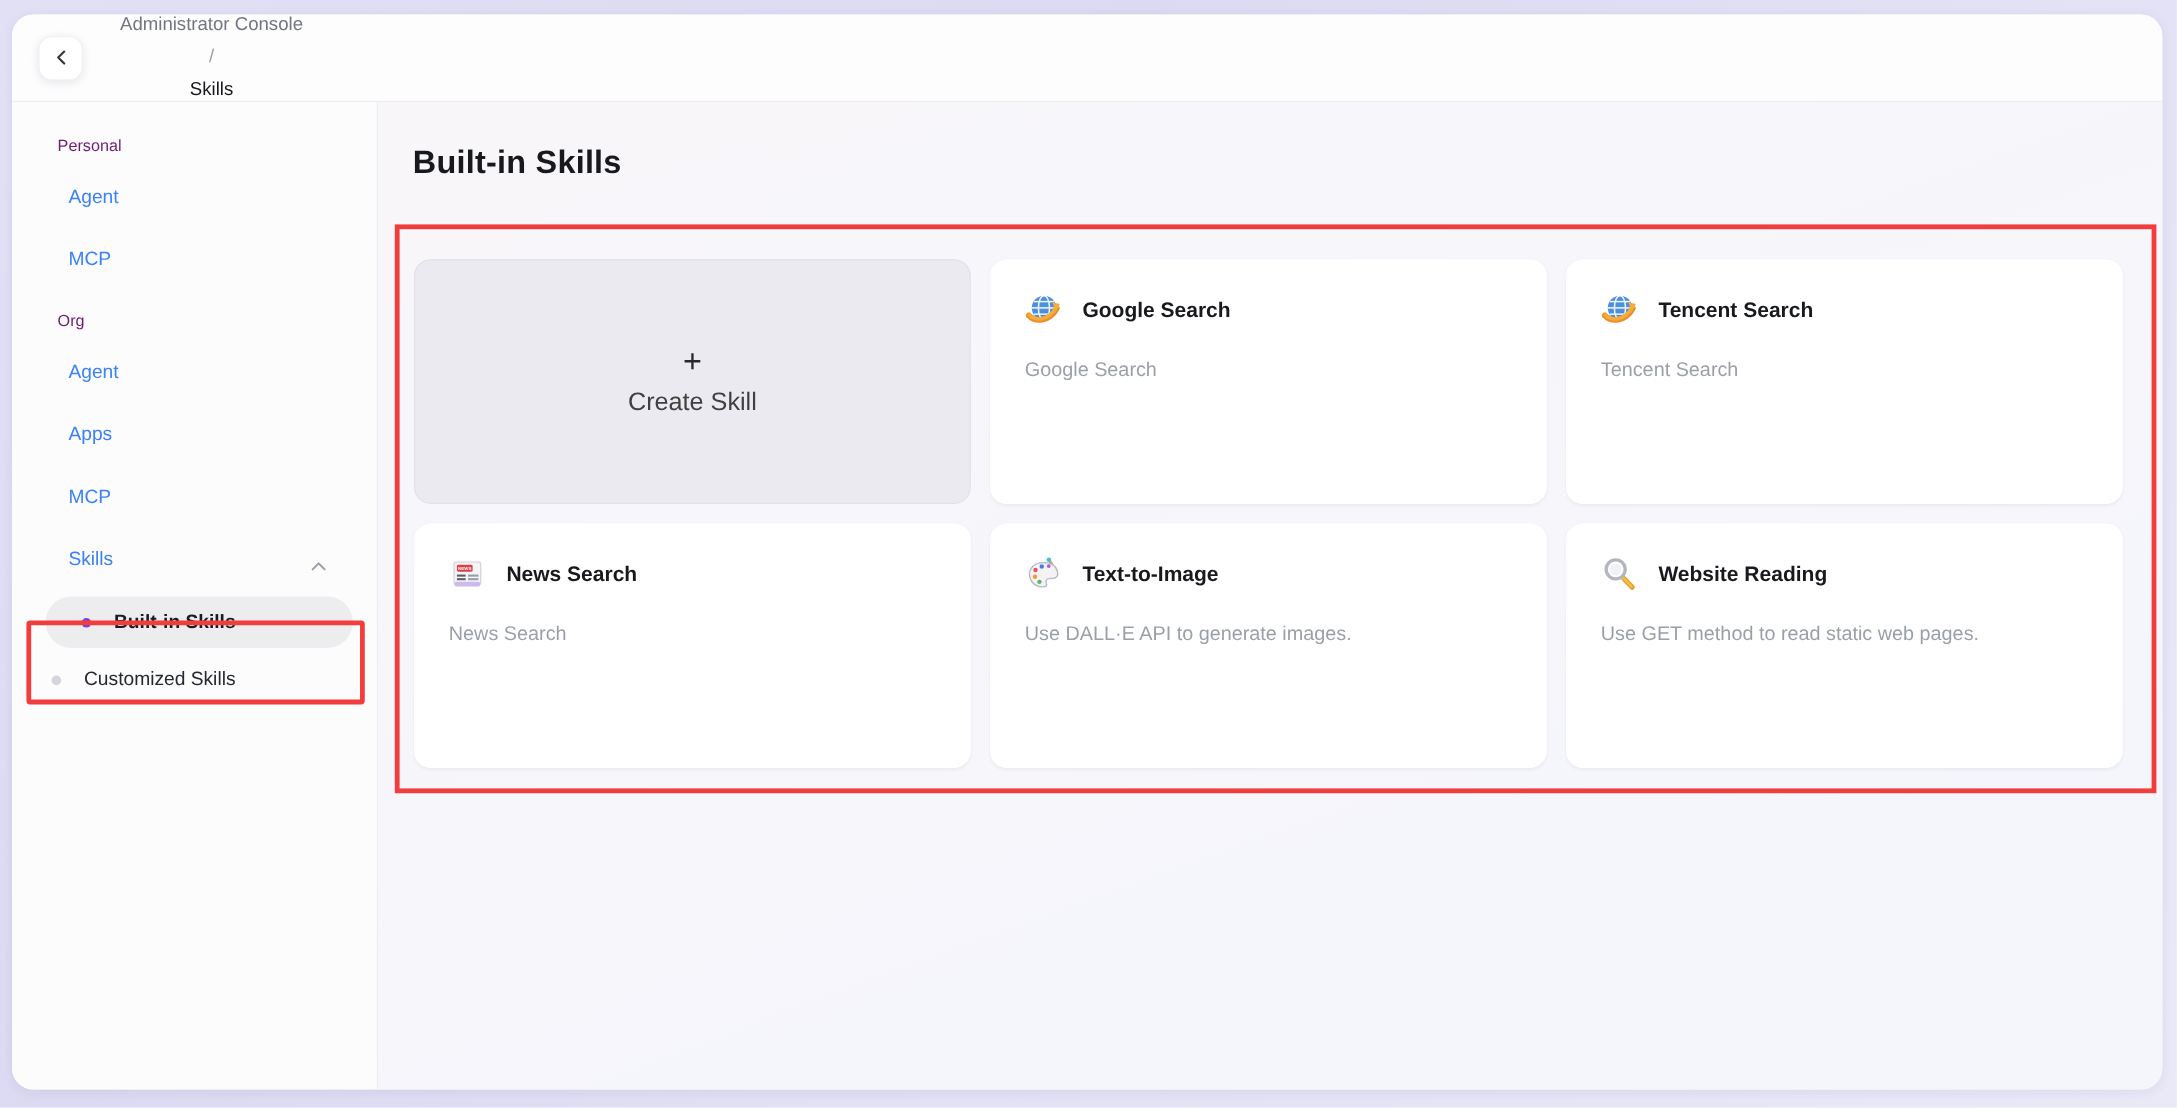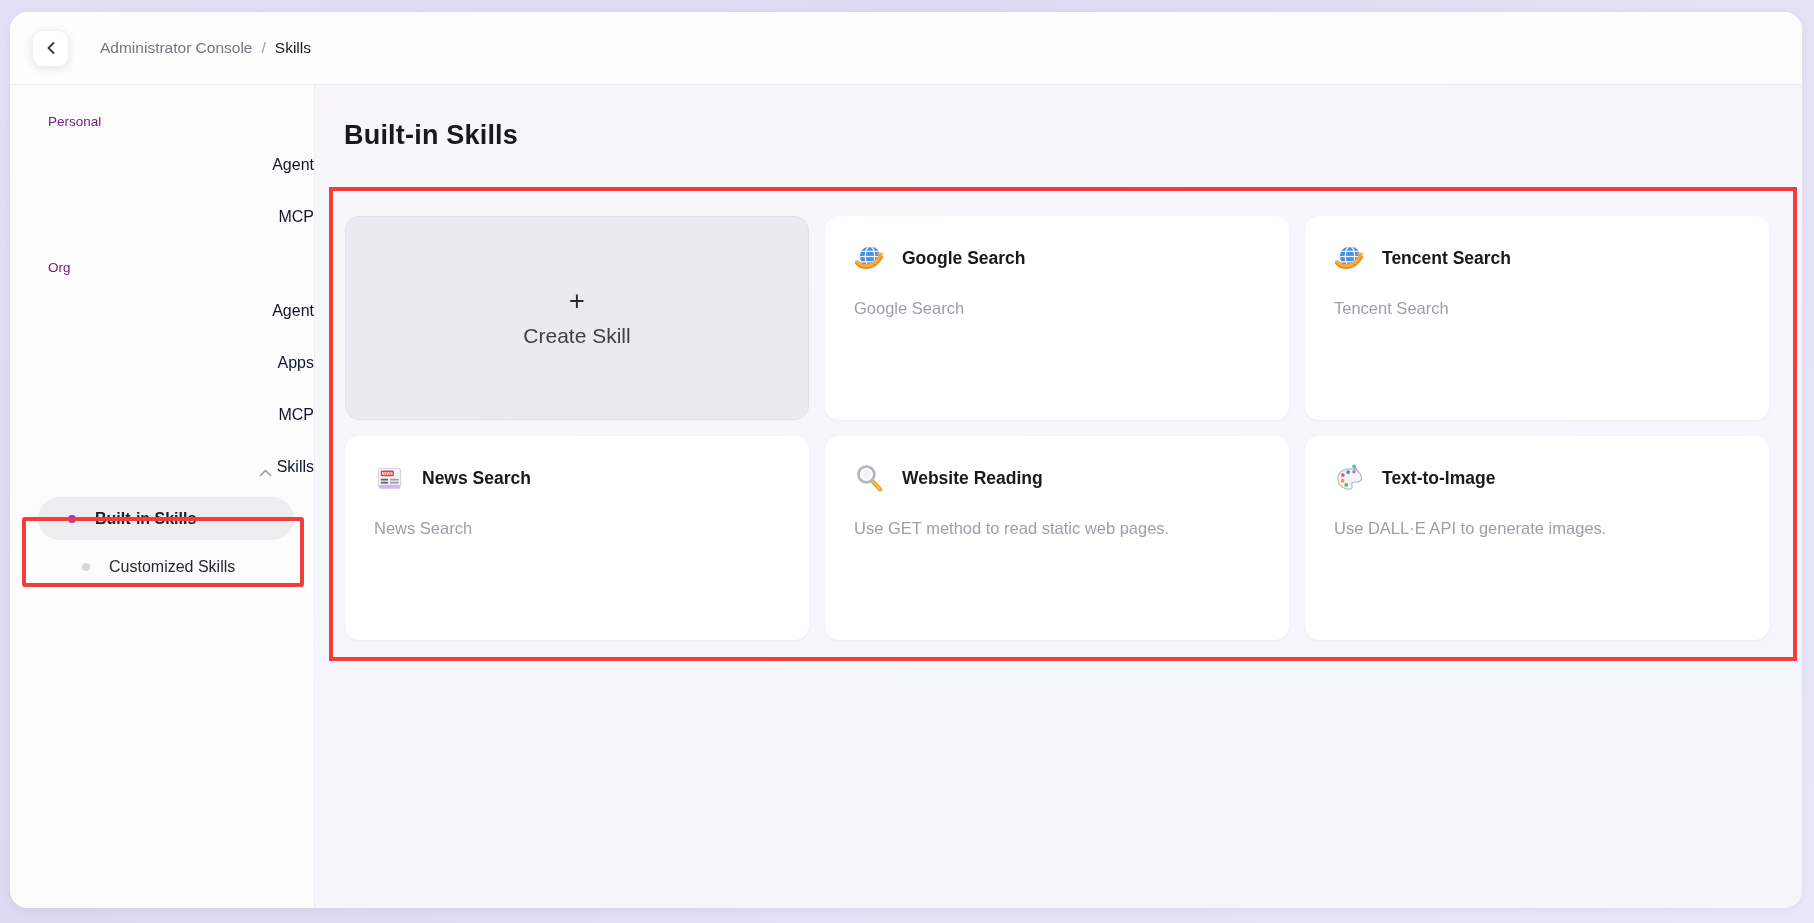--- a/index.html
+++ b/index.html
@@ -19,45 +19,45 @@
   .topbar {
     height:73px; flex:0 0 73px; background:#fdfdfe;
     border-bottom:1px solid #ededf2;
     display:flex; align-items:center; padding-left:22px;
   }
   .back-btn {
     width:37px; height:37px; border-radius:11px; background:#ffffff;
     border:1px solid #f1f1f5; box-shadow:0 2px 8px rgba(25,28,56,.10);
     display:flex; align-items:center; justify-content:center; cursor:pointer;
   }
-  .breadcrumb { margin-left:31px; font-size:15.5px; display:flex; gap:9px; align-items:center; }
+  .breadcrumb { margin-left:31px; font-size:15.5px; display:flex; gap:9px; align-items:center;flex-direction:column; }
   .bc-parent { color:#73767f; }
   .bc-sep    { color:#9a9da6; }
   .bc-current{ color:#17191d; font-weight:500; }
   
   .body-row { flex:1; display:flex; min-height:0; }
   .sidebar {
     width:305px; flex:0 0 305px; background:#fcfcfd;
     border-right:1px solid #ededf2; position:relative; padding-top:26px;
   }
   .group-label { font-size:13.5px; color:#701a75; padding-left:38px; height:22px; line-height:22px; margin-bottom:6px; }
   .group-gap { height:14px; }
   .side-item {
     height:52px; display:flex; align-items:center; padding-left:47px;
-    font-size:16px; color:#0f172a; cursor:pointer; position:relative;justify-content:flex-end;
+    font-size:16px; color:#3b82f6; cursor:pointer; position:relative;
   }
   .side-item .chev { position:absolute; right:42px; top:22px; }
   .sub-pill {
     margin:4px 20px 4px 28px; height:43px; border-radius:22px; background:#ededf0;
     display:flex; align-items:center; padding-left:30px; gap:19px; cursor:pointer;
   }
   .sub-pill .dot { width:8px; height:8px; border-radius:50%; background:#7c3bf0; }
   .sub-pill .lbl { font-size:16px; font-weight:700; color:#1a1c21; }
   .sub-item {
-    height:46px; display:flex; align-items:center; padding-left:72px; gap:19px;
+    height:46px; display:flex; align-items:center; padding-left:33px; gap:19px;
     font-size:16px; color:#26292f; cursor:pointer;
   }
   .sub-item .dot { width:8px; height:8px; border-radius:50%; background:#d4d6db; }
   .main {
     flex:1; position:relative;
     background:linear-gradient(160deg,#f8f6f9 0%,#f6f6fb 55%,#f4f6fc 100%);
   }
   .page-title { position:absolute; left:29px; top:35px; font-size:27px; font-weight:700; color:#17191d; letter-spacing:.2px; }
   
   .anno { position:absolute; border:4px solid #f23d3d; pointer-events:none; z-index:5; }
@@ -208,43 +208,43 @@
               <rect x="16.5" y="19.4" width="9" height="1.8" fill="#979daa"></rect>
             </svg>
             <span class="card-title">News Search</span>
           </div>
           <div class="card-desc">News Search</div>
         </div>
 
         <div class="card">
           <div class="card-head">
             <svg class="card-icon" viewBox="0 0 32 32">
-              <path d="M19.8 19.6 L27 27.2" stroke="#e8a125" stroke-width="4.4" stroke-linecap="round"></path>
-              <path d="M19.6 19.4 L26.4 26.6" stroke="#f6bc4a" stroke-width="2.2" stroke-linecap="round"></path>
-              <circle cx="12.8" cy="11.8" r="8.2" fill="#ffffff" stroke="#b3b6bf" stroke-width="2.8"></circle>
-              <circle cx="12.8" cy="11.8" r="5" fill="#f1f2f6"></circle>
-            </svg>
-            <span class="card-title">Website Reading</span>
-          </div>
-          <div class="card-desc">Use GET method to read static web pages.</div>
-        </div>
-
-        <div class="card">
-          <div class="card-head">
-            <svg class="card-icon" viewBox="0 0 32 32">
               <path d="M21.2 4.2 L24.6 9.6" stroke="#c99b62" stroke-width="2.2" stroke-linecap="round"></path>
               <circle cx="20.7" cy="3.6" r="2" fill="#49c0d8"></circle>
               <path d="M15.5 6 C8 6.2 3.6 11.2 4.1 17 C4.6 23.4 10.2 27.4 16.2 26.9 C18.8 26.7 19.3 25.3 18.5 23.6 C17.6 21.7 18.6 20 20.8 19.8 L24.8 19.5 C27.4 19.2 28.8 17.4 28.2 14.3 C27.2 8.9 22.4 5.8 15.5 6 Z" fill="#f3f2f5" stroke="#b9b9c4" stroke-width="1.2"></path>
               <circle cx="9.2" cy="12.4" r="1.9" fill="#e8505e"></circle>
               <circle cx="8.8" cy="18.2" r="1.9" fill="#f29a3a"></circle>
               <circle cx="12.6" cy="22.6" r="1.9" fill="#5cb568"></circle>
               <circle cx="14.6" cy="9.4" r="1.9" fill="#4a7de0"></circle>
               <circle cx="20.6" cy="9.0" r="1.6" fill="#a960d8"></circle>
             </svg>
             <span class="card-title">Text-to-Image</span>
           </div>
           <div class="card-desc">Use DALL·E API to generate images.</div>
         </div>
 
+        <div class="card">
+          <div class="card-head">
+            <svg class="card-icon" viewBox="0 0 32 32">
+              <path d="M19.8 19.6 L27 27.2" stroke="#e8a125" stroke-width="4.4" stroke-linecap="round"></path>
+              <path d="M19.6 19.4 L26.4 26.6" stroke="#f6bc4a" stroke-width="2.2" stroke-linecap="round"></path>
+              <circle cx="12.8" cy="11.8" r="8.2" fill="#ffffff" stroke="#b3b6bf" stroke-width="2.8"></circle>
+              <circle cx="12.8" cy="11.8" r="5" fill="#f1f2f6"></circle>
+            </svg>
+            <span class="card-title">Website Reading</span>
+          </div>
+          <div class="card-desc">Use GET method to read static web pages.</div>
+        </div>
+
       </div>
     </section>
   </div>
 </div>
 
 </body></html>

